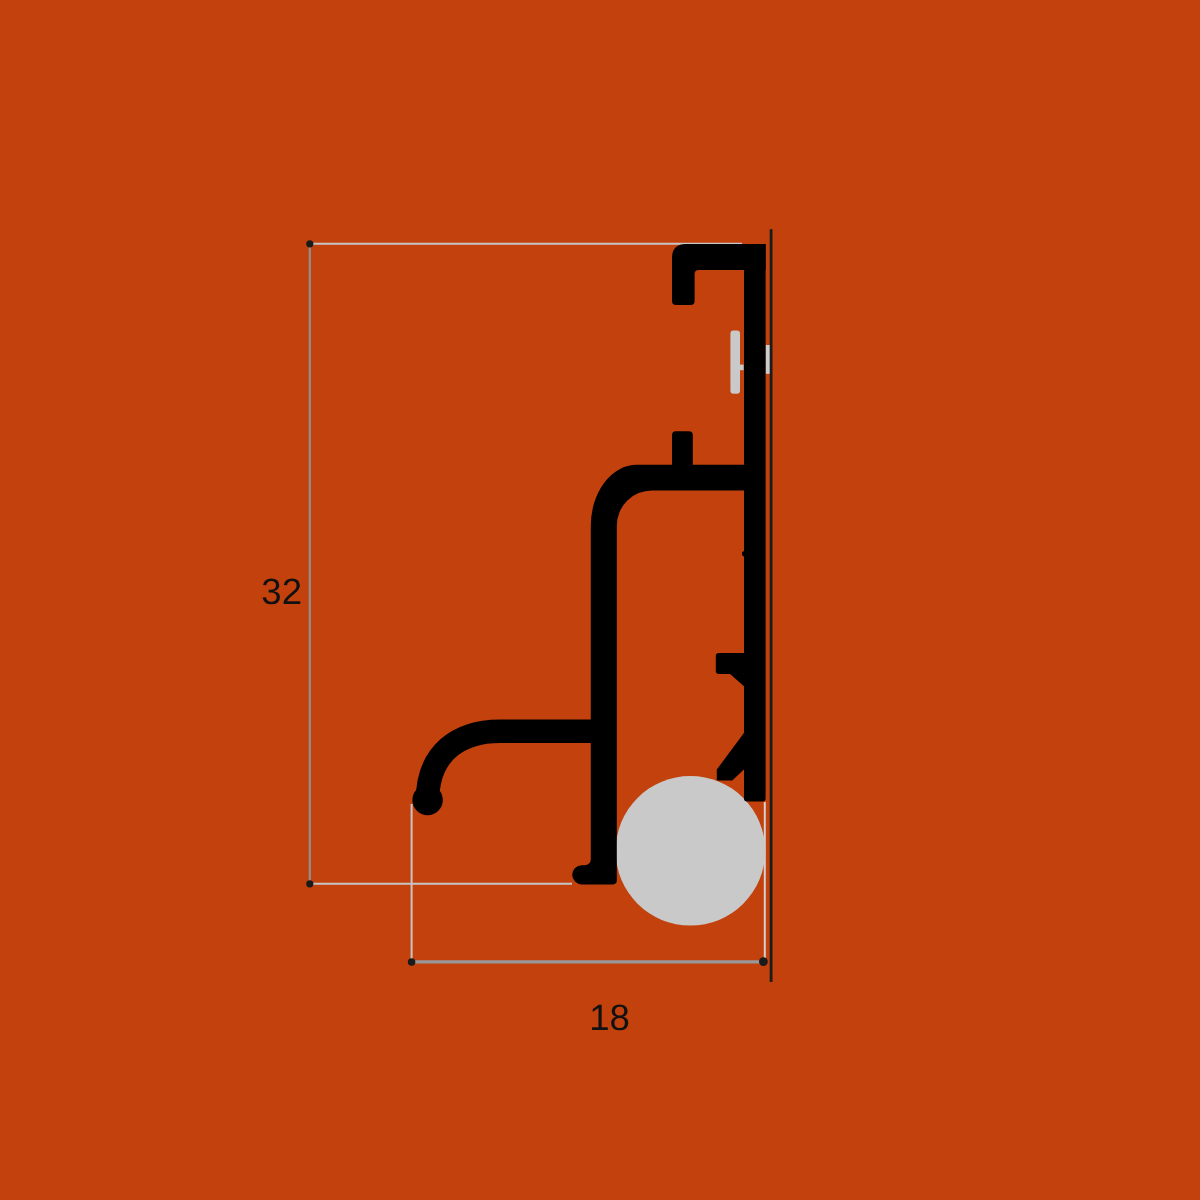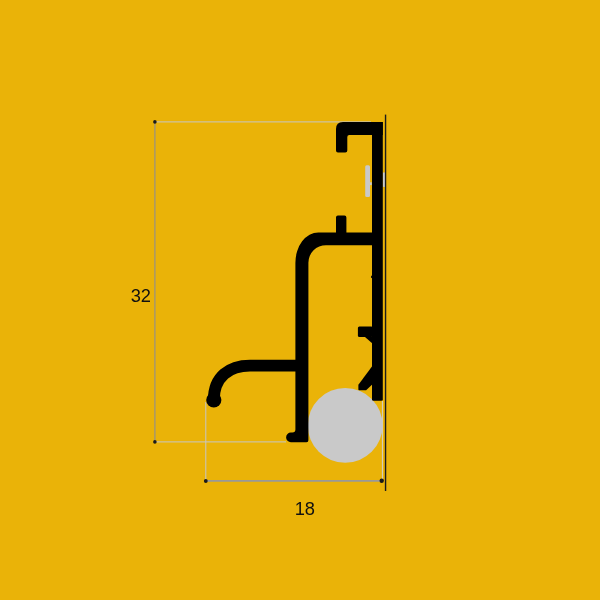--- a/index.html
+++ b/index.html
@@ -1,16 +1,16 @@
 <!DOCTYPE html>
 <html><head>
 <meta charset="utf-8">
 <style>
   html,body{margin:0;padding:0;background:#ffffff;}
-  .wrap{width:600px;height:600px;position:relative;overflow:hidden;background:#eab308;}
+  .wrap{width:600px;height:600px;position:relative;overflow:hidden;background:#c2410c;}
   svg{position:absolute;left:0;top:0;}
   text{font-family:"Liberation Sans",sans-serif;fill:#111;}
 </style>
 </head>
 <body>
 <div class="wrap">
 <svg width="600" height="600" viewBox="0 0 600 600">
 
   <line x1="155.5" y1="121.9" x2="371" y2="121.9" stroke="#c6c6c6" stroke-width="1"></line>
   <line x1="155.5" y1="441.9" x2="286" y2="441.9" stroke="#c6c6c6" stroke-width="1"></line>

